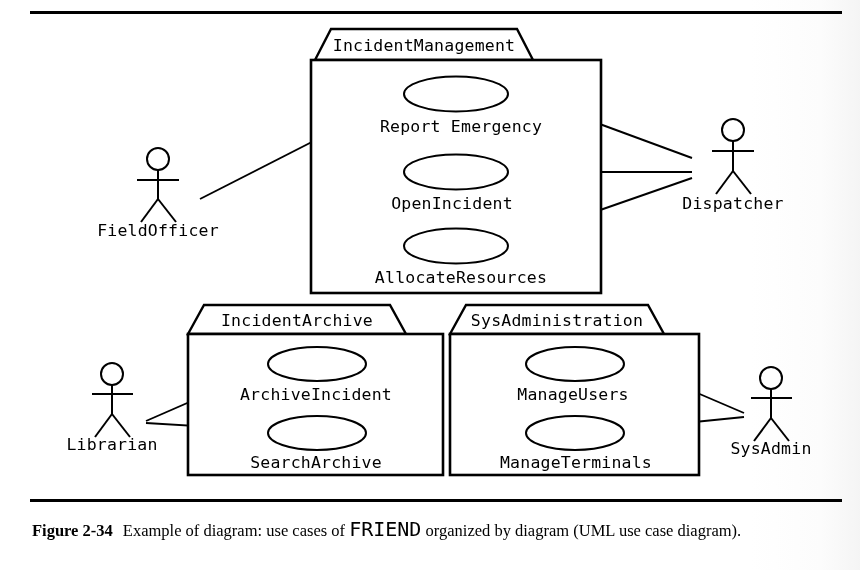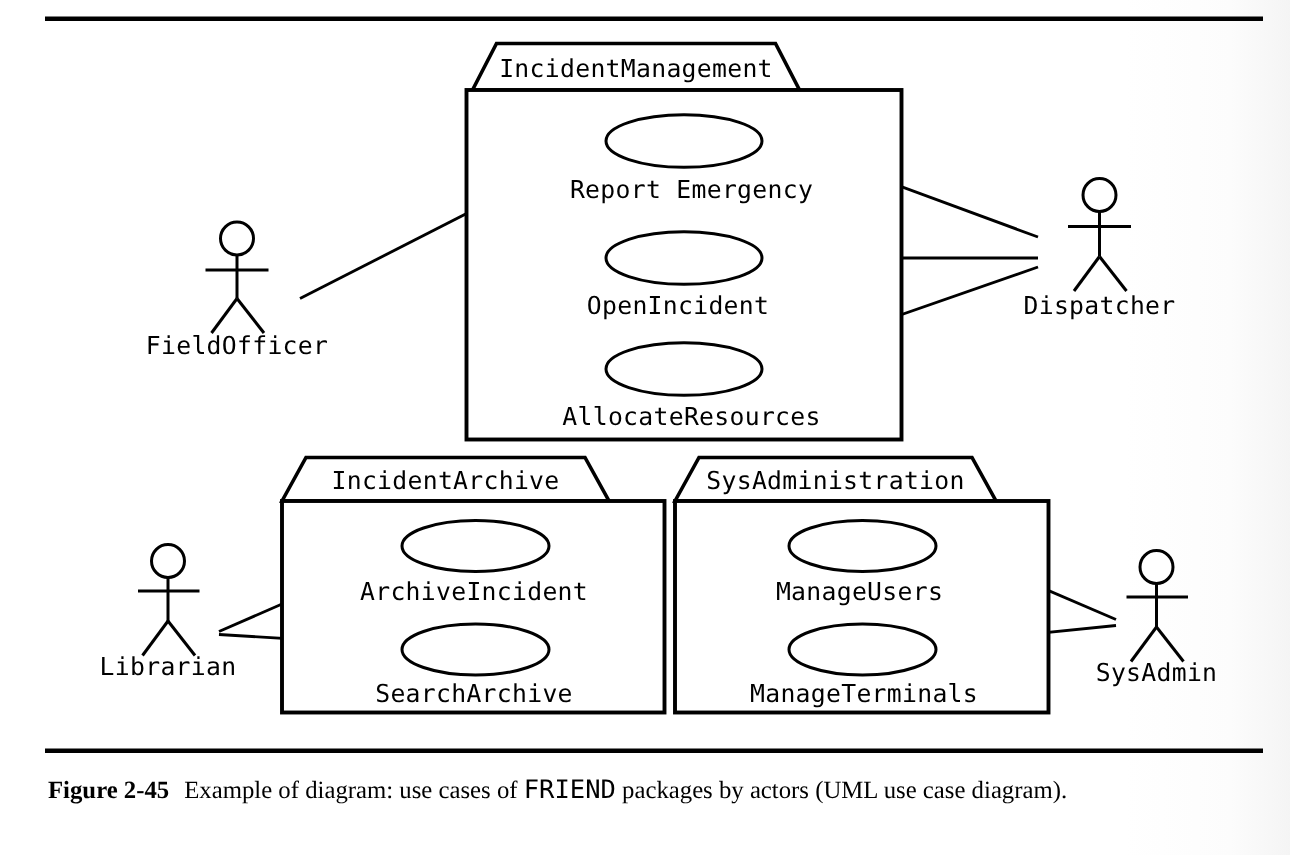--- a/index.html
+++ b/index.html
@@ -83,21 +83,21 @@
     font-size: 16.5px;
     color: #000000;
     white-space: nowrap;
   }
   #caption .fig-num {
     font-weight: bold;
     margin-right: 10px;
   }
   #caption .mono-term {
     font-family: "DejaVu Sans Mono", monospace;
-    font-size: 17px;
+    font-size: 20px;
   }
 </style>
 </head>
 <body>
 
 <div id="page">
 
   <div class="rule" id="rule-top"></div>
 
   <svg id="diagram-svg" viewBox="0 0 860 570">
@@ -210,16 +210,16 @@
         <line x1="771" y1="418" x2="789" y2="441"></line>
       </g>
       <text class="actor-label" x="771" y="454">SysAdmin</text>
     </g>
 
   </svg>
 
   <div class="rule" id="rule-bottom"></div>
 
   <div id="caption">
-    <span class="fig-num">Figure 2-45</span><span>Example of diagram: use cases of </span><span class="mono-term">FRIEND</span><span> packages by actors (UML use case diagram).</span>
+    <span class="fig-num">Figure 2-34</span><span>Example of diagram: use cases of </span><span class="mono-term">FRIEND</span><span> organized by diagram (UML use case diagram).</span>
   </div>
 
 </div>
 
 </body></html>

